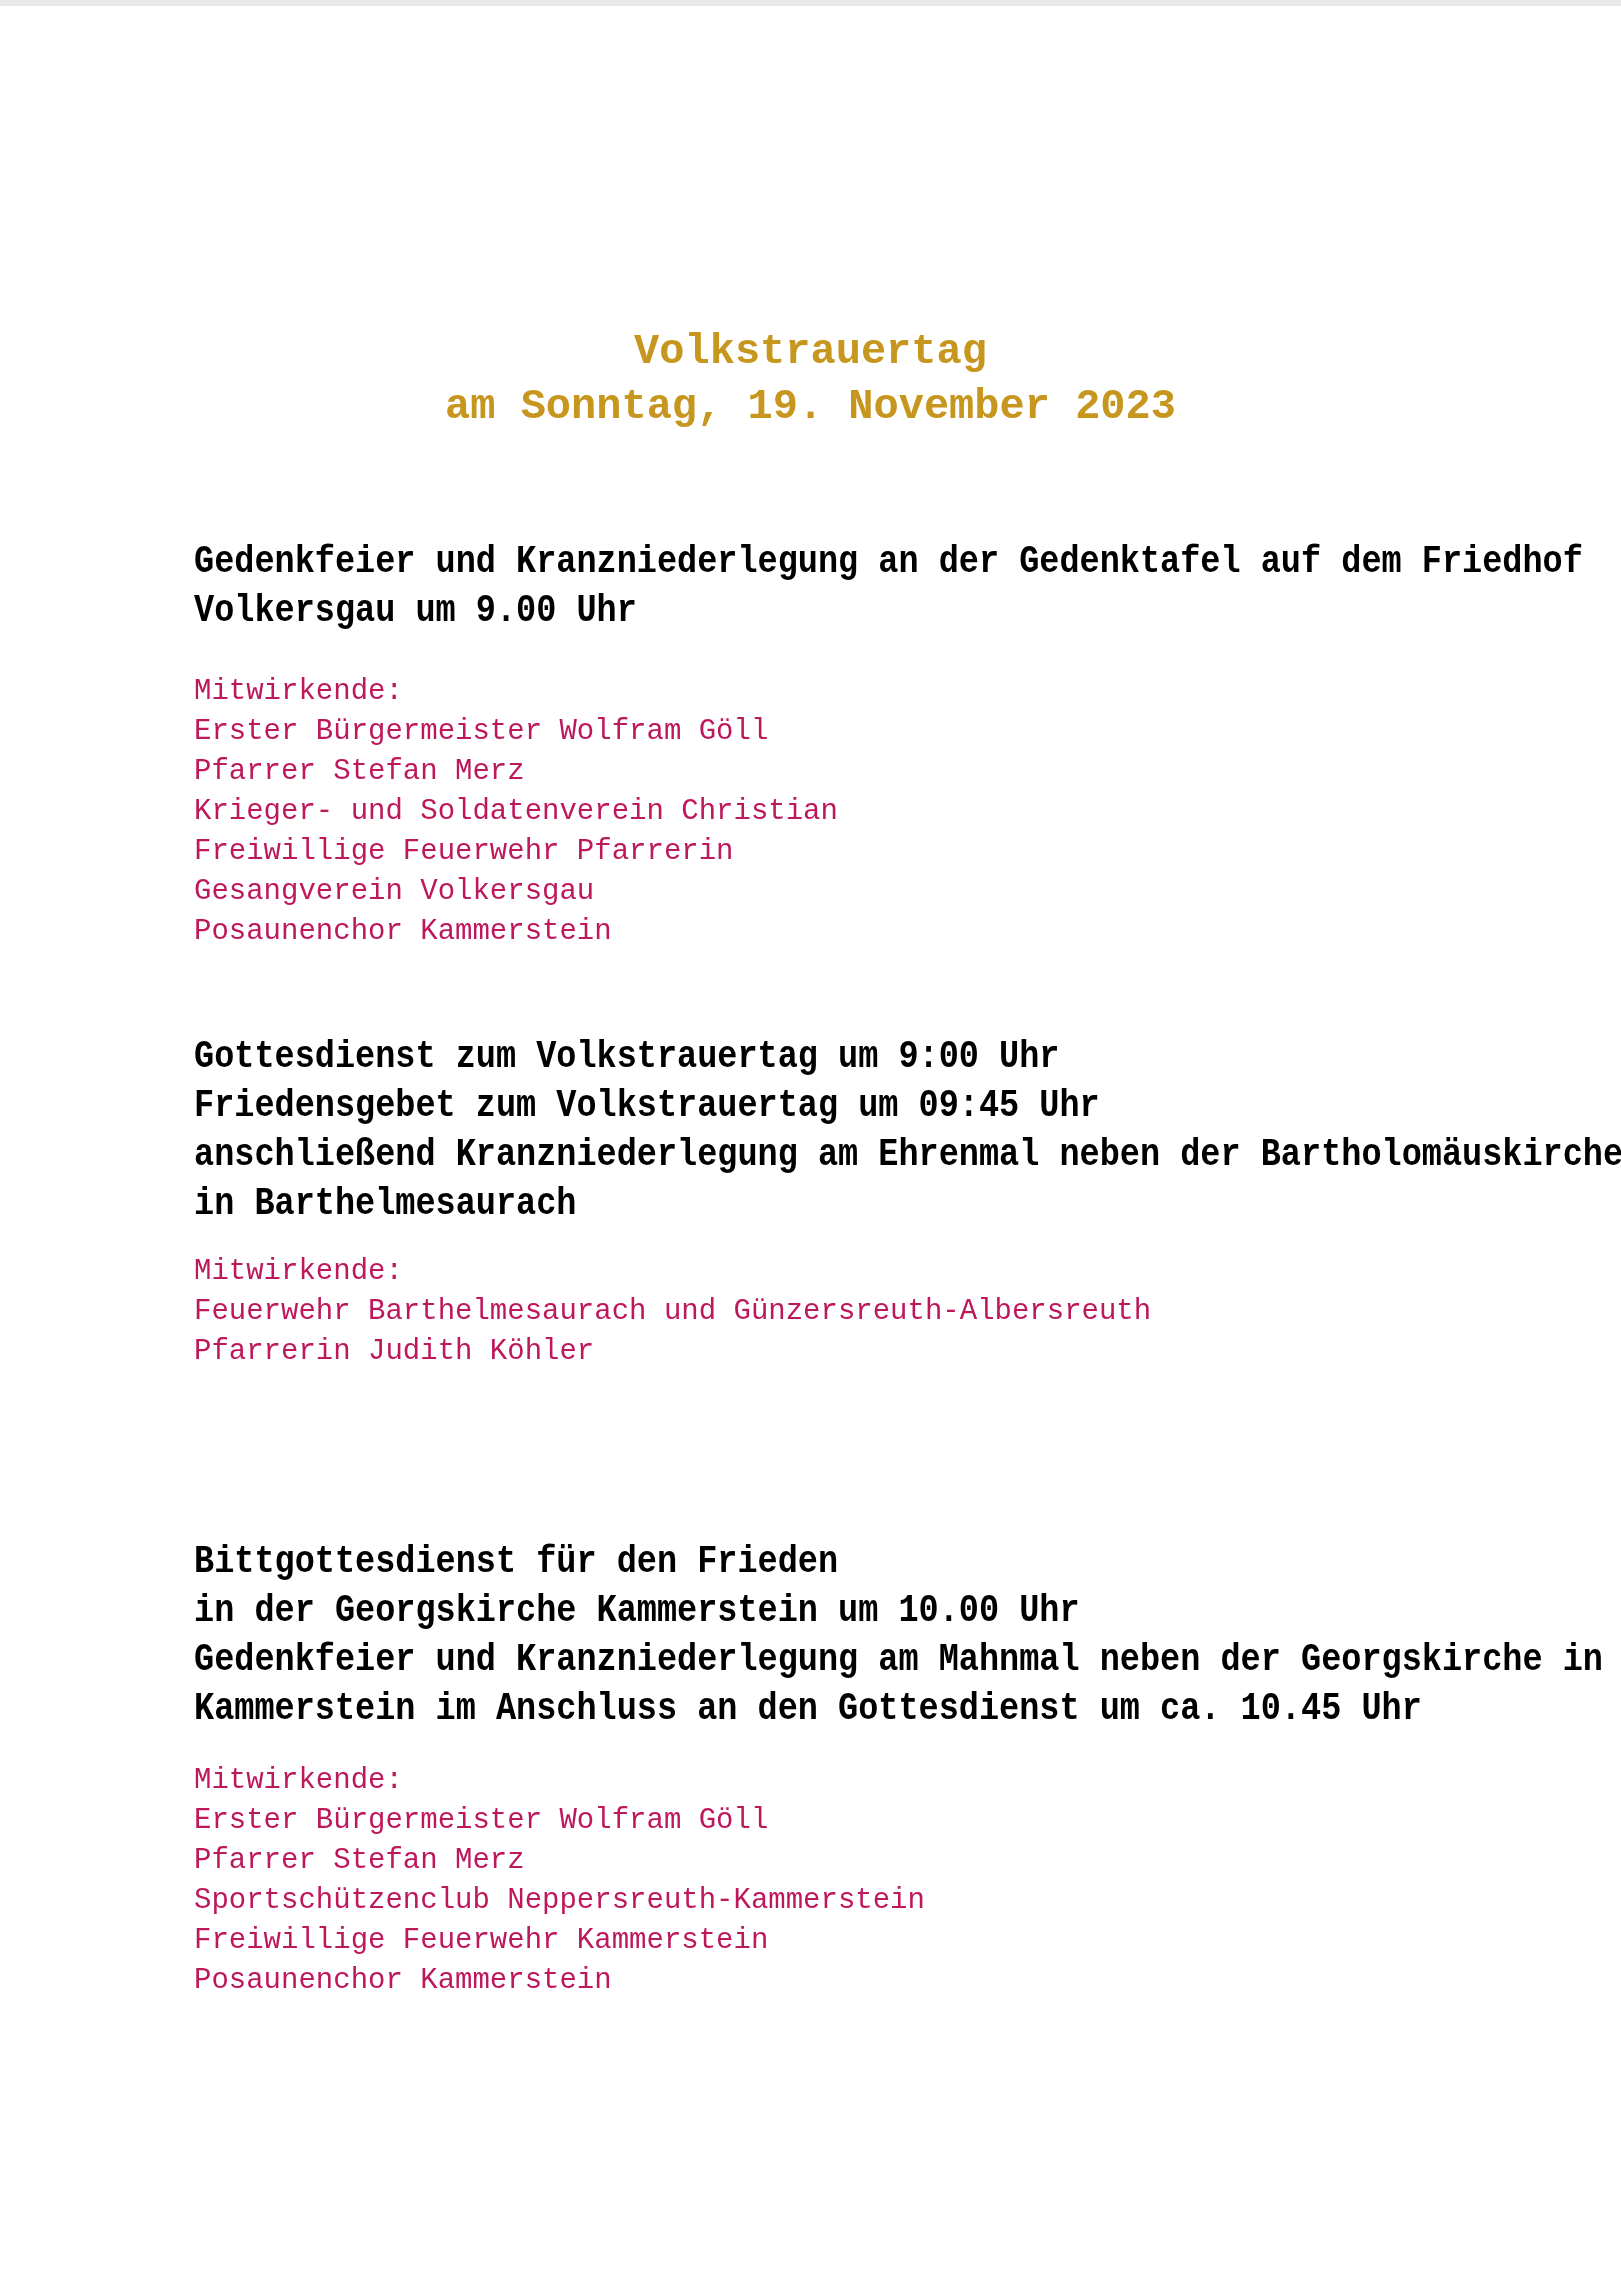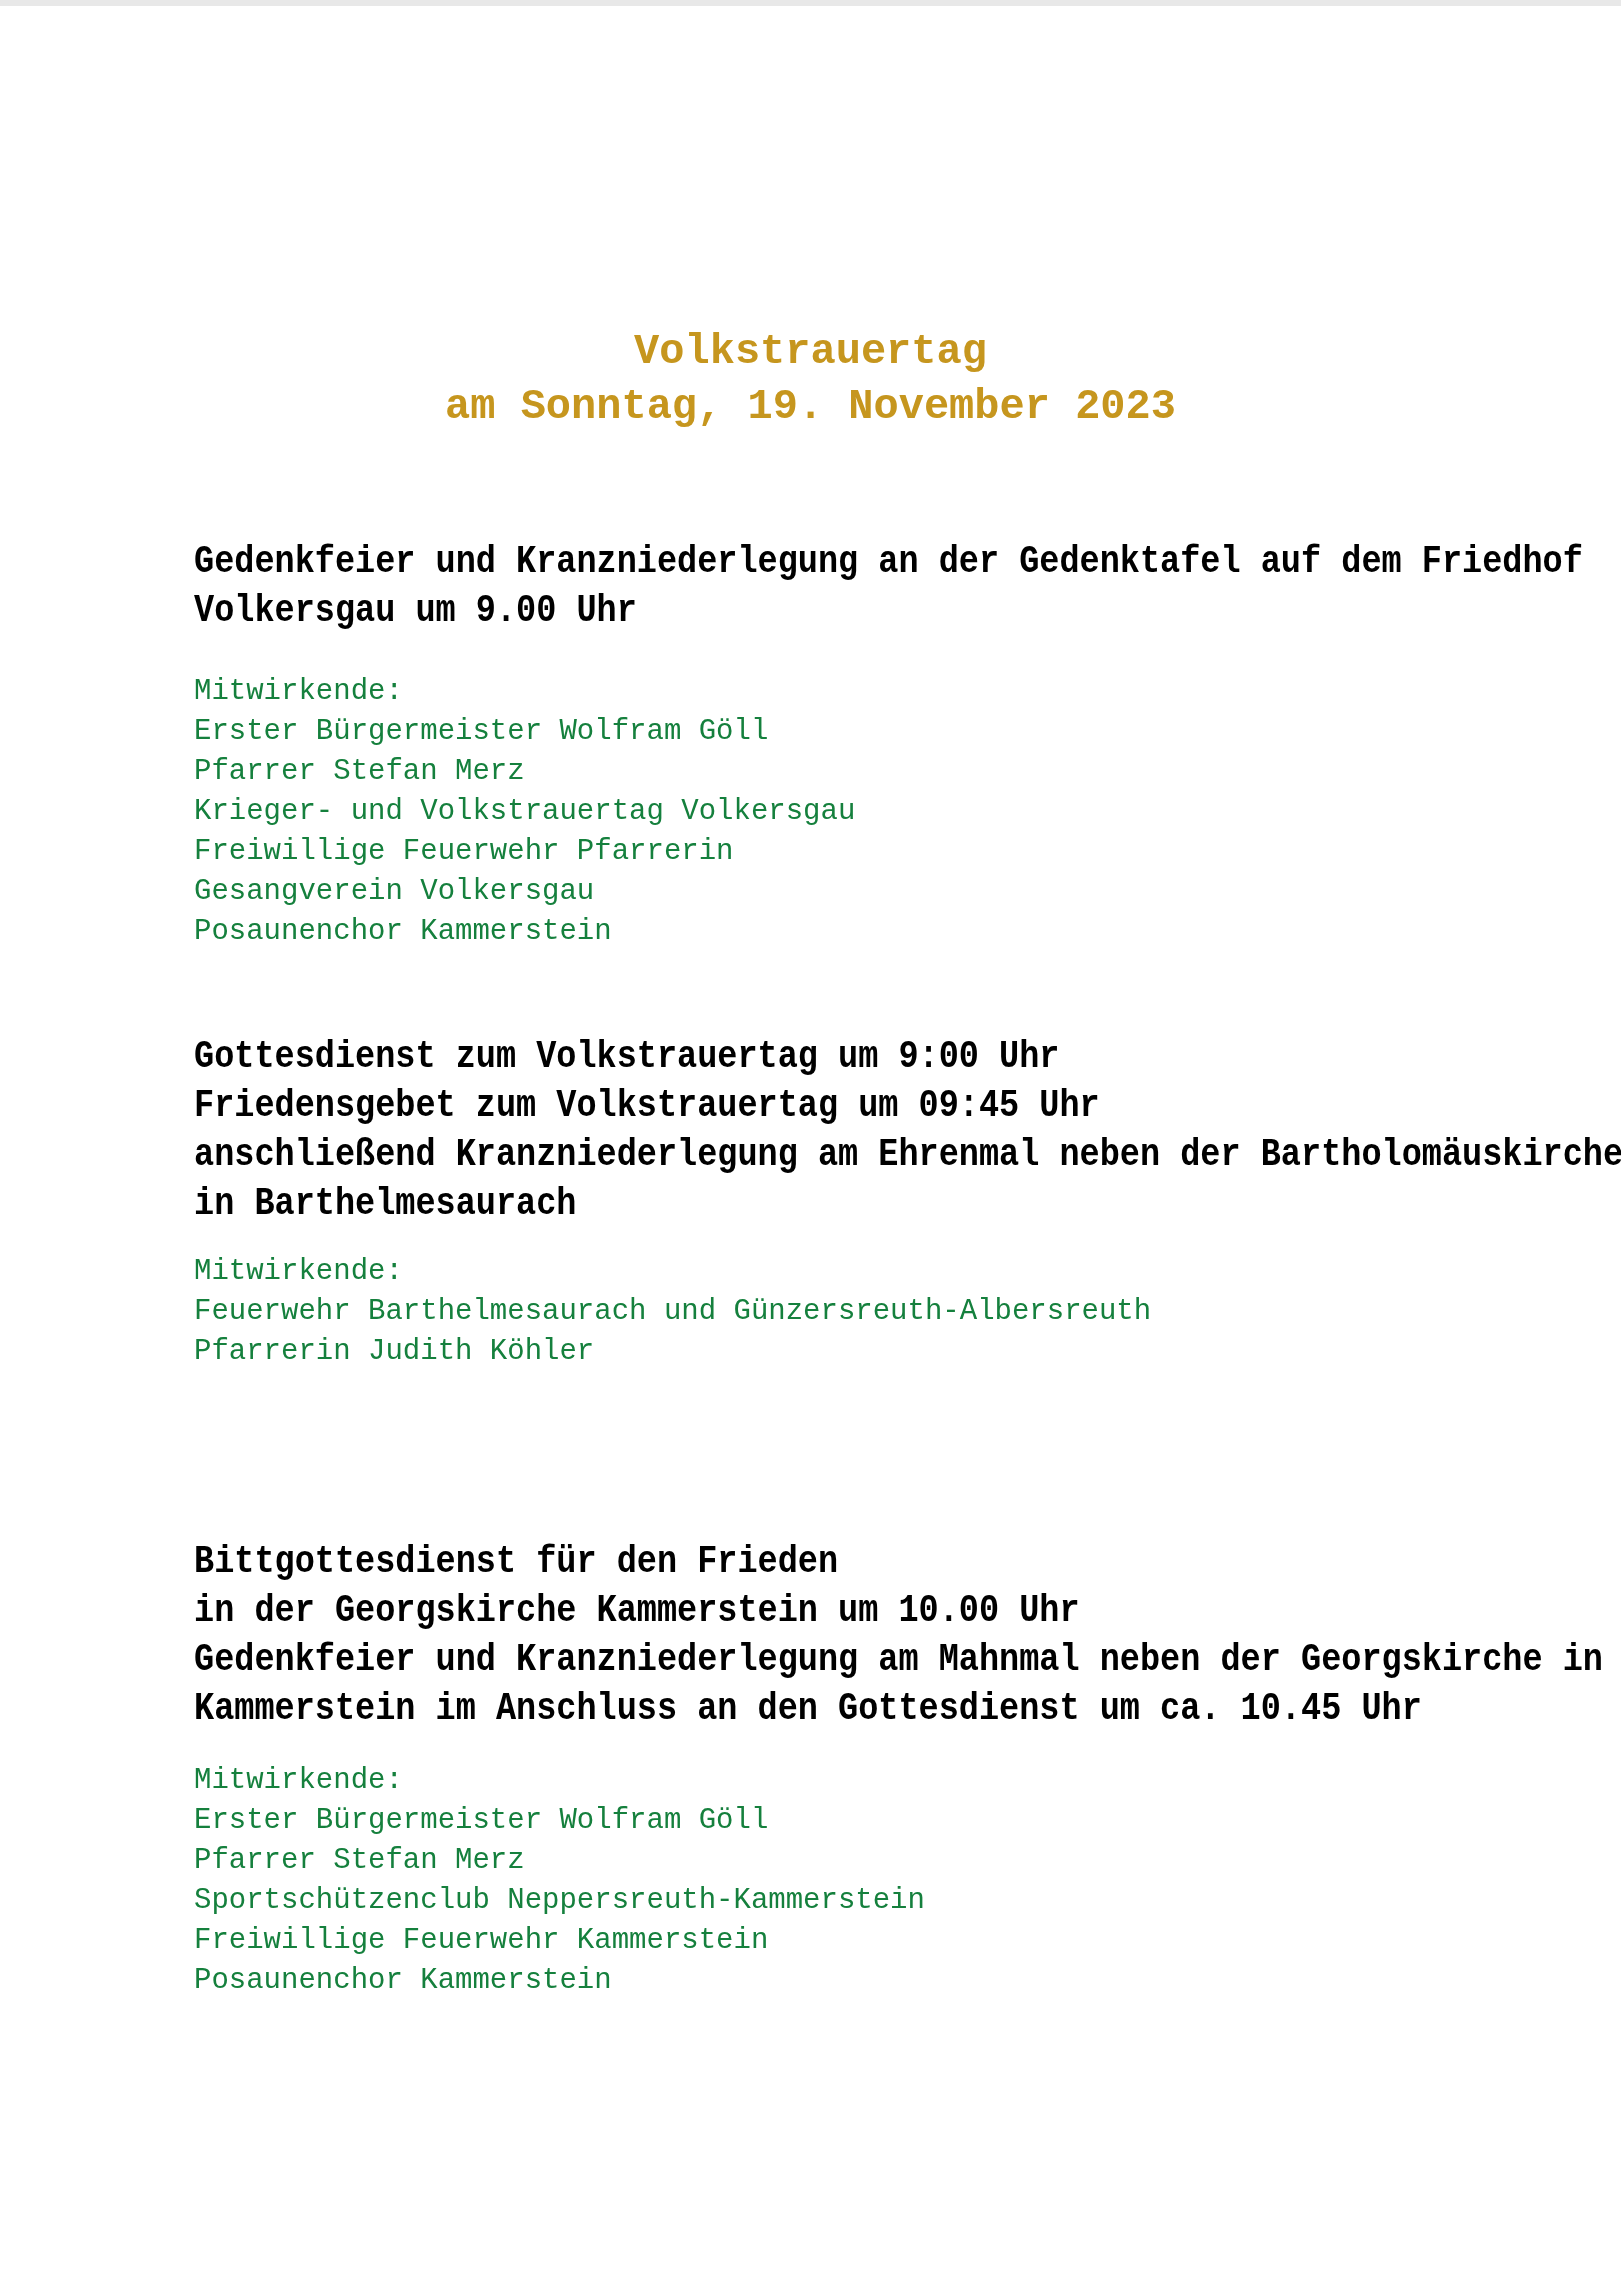--- a/index.html
+++ b/index.html
@@ -39,21 +39,21 @@
     white-space: nowrap;
     transform: scaleX(0.86);
     transform-origin: 0 50%;
     color: #000000;
   }
   .body-line {
     font-size: 29px;
     font-weight: normal;
     line-height: 40px;
     white-space: nowrap;
-    color: #15803d;
+    color: #be185d;
   }
   
   #sec1-heading   { top: 532px; }
   #sec1-people    { top: 666px; }
   #sec2-heading   { top: 1027px; }
   #sec2-people    { top: 1246px; }
   #sec3-heading   { top: 1532px; }
   #sec3-people    { top: 1755px; }
 </style>
 </head>
@@ -67,21 +67,21 @@
   </div>
 
   <div class="block" id="sec1-heading">
     <div class="heading-line">Gedenkfeier und Kranzniederlegung an der Gedenktafel auf dem Friedhof</div>
     <div class="heading-line">Volkersgau um 9.00 Uhr</div>
   </div>
   <div class="block" id="sec1-people">
     <div class="body-line">Mitwirkende:</div>
     <div class="body-line">Erster Bürgermeister Wolfram Göll</div>
     <div class="body-line">Pfarrer Stefan Merz</div>
-    <div class="body-line">Krieger- und Volkstrauertag Volkersgau</div>
+    <div class="body-line">Krieger- und Soldatenverein Christian</div>
     <div class="body-line">Freiwillige Feuerwehr Pfarrerin</div>
     <div class="body-line">Gesangverein Volkersgau</div>
     <div class="body-line">Posaunenchor Kammerstein</div>
   </div>
 
   <div class="block" id="sec2-heading">
     <div class="heading-line">Gottesdienst zum Volkstrauertag um 9:00 Uhr</div>
     <div class="heading-line">Friedensgebet zum Volkstrauertag um 09:45 Uhr</div>
     <div class="heading-line">anschließend Kranzniederlegung am Ehrenmal neben der Bartholomäuskirche</div>
     <div class="heading-line">in Barthelmesaurach</div>

